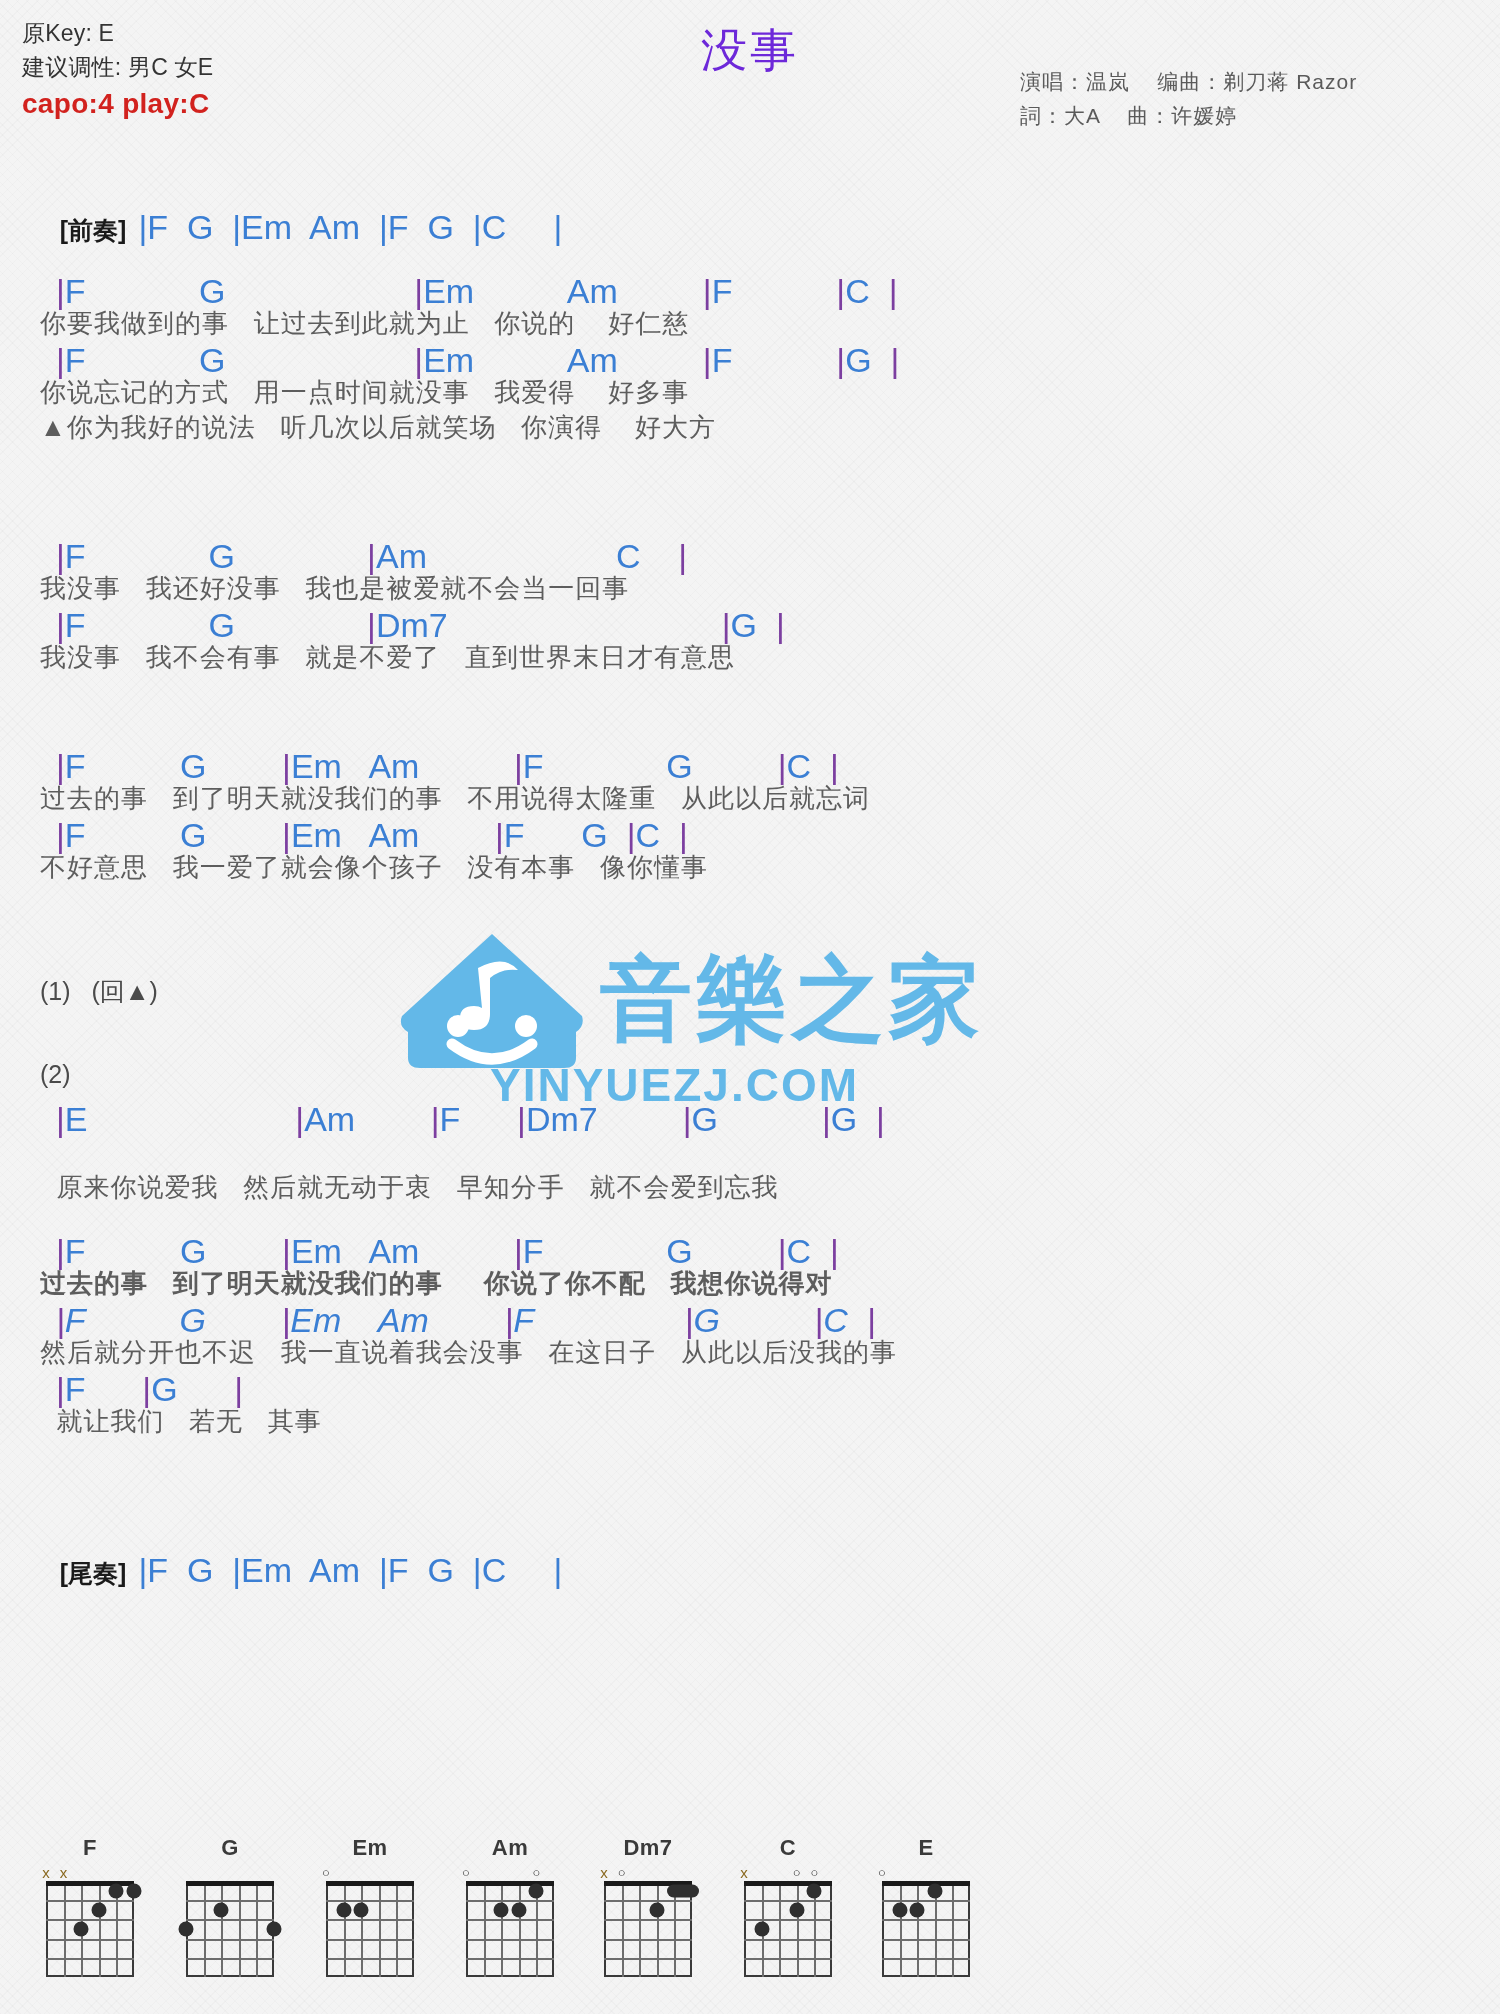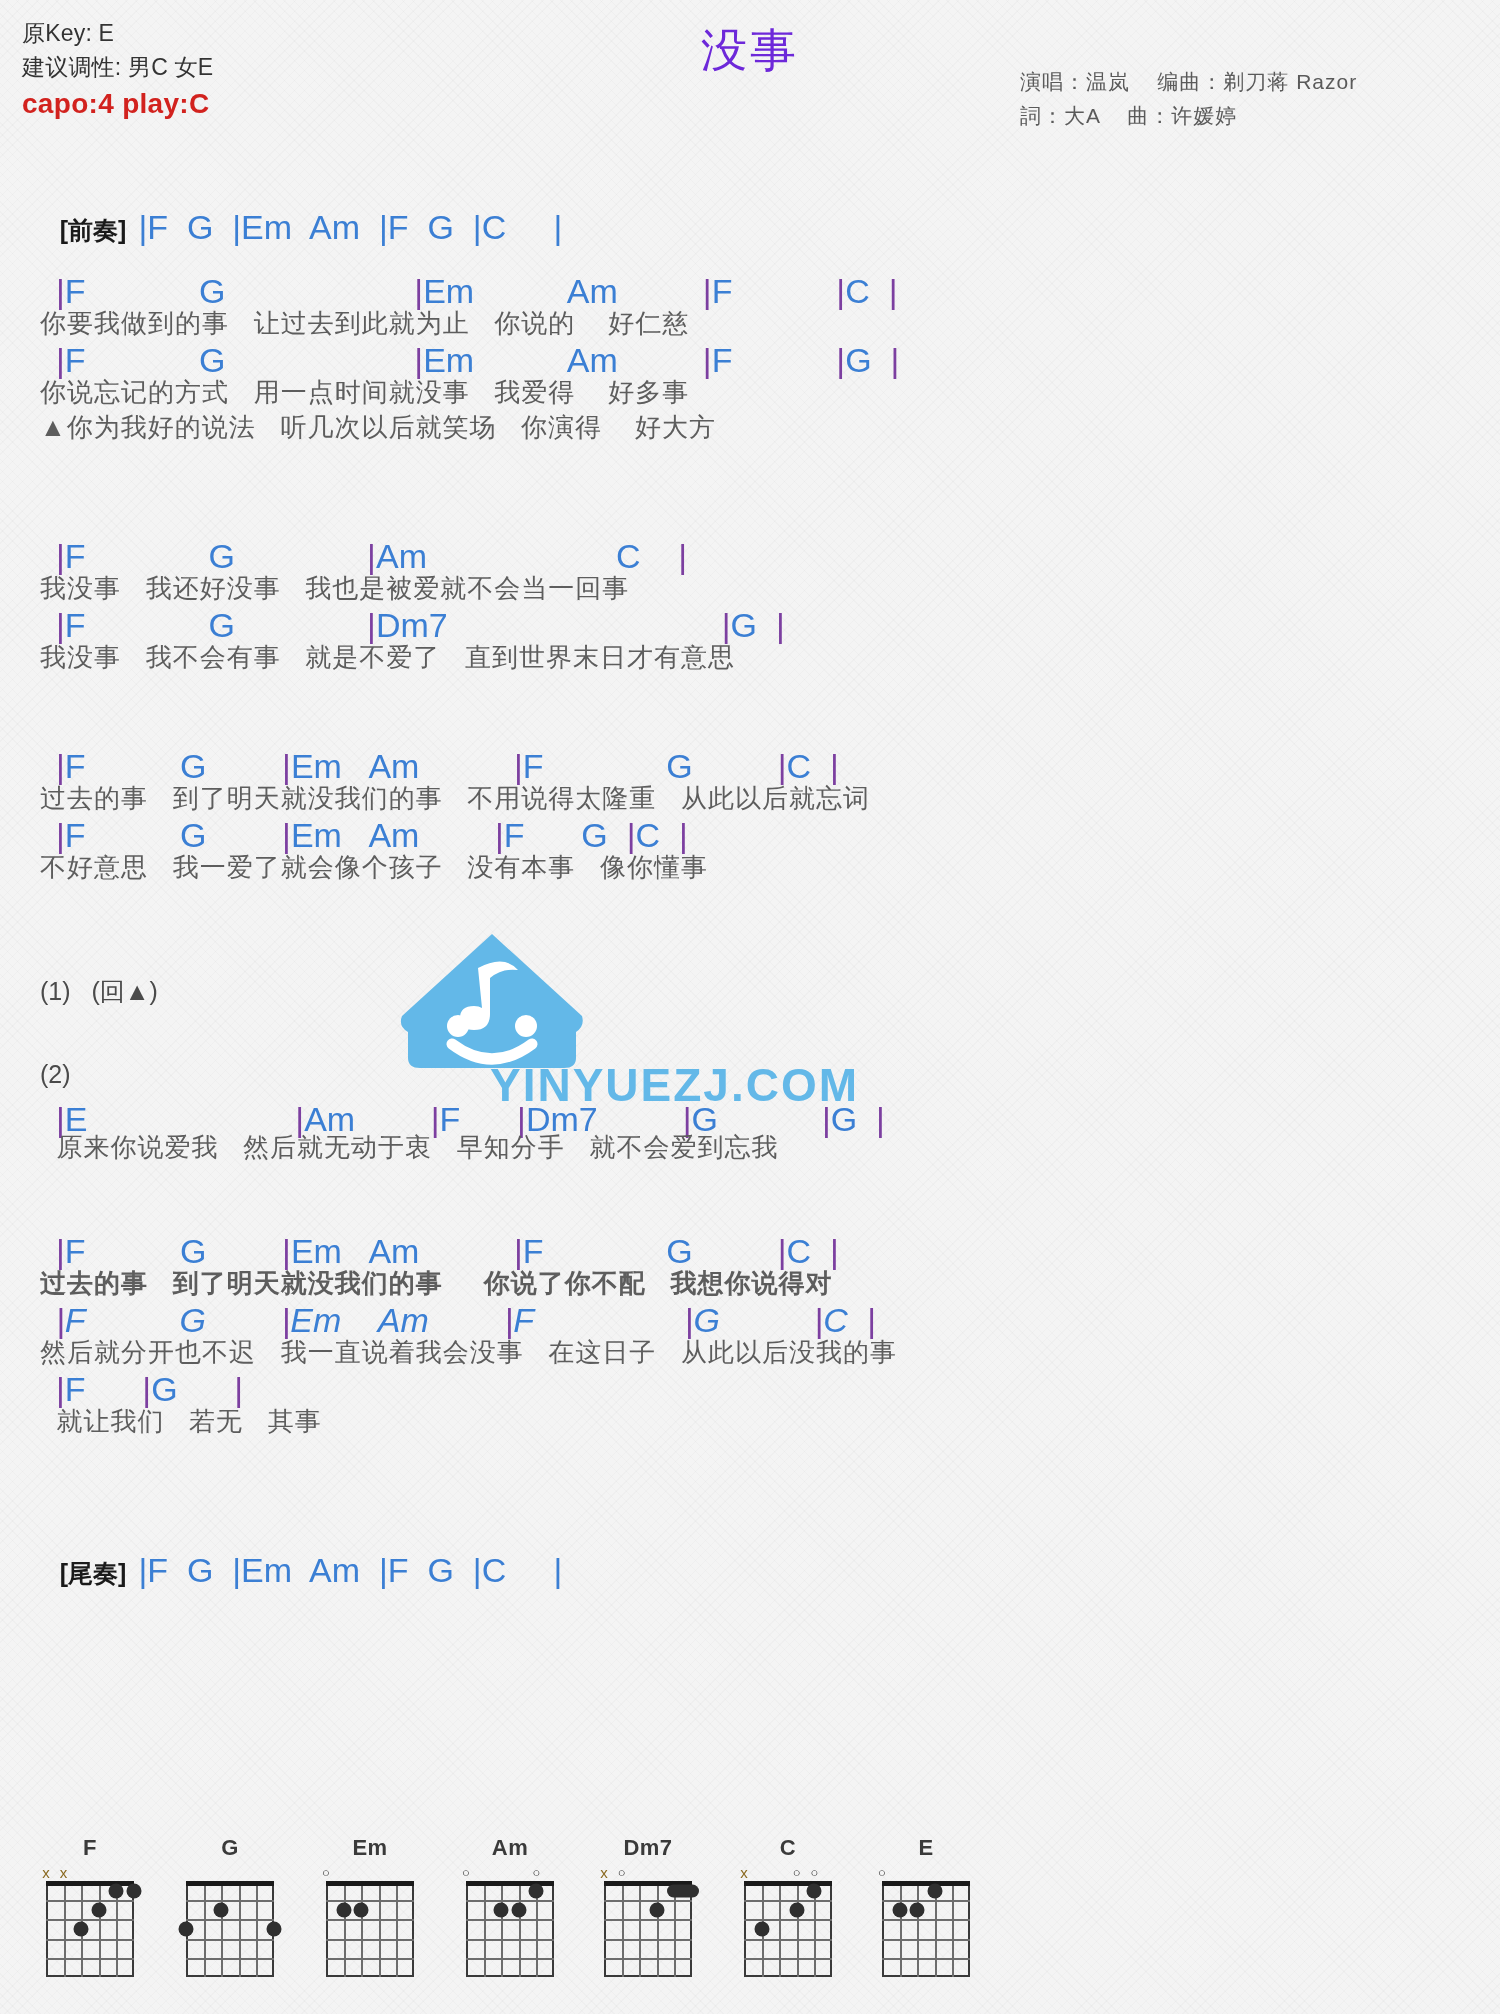--- a/index.html
+++ b/index.html
@@ -100,21 +100,21 @@
       <div class="abs lyricrow" style="left: 40px; top: 571px;">我没事   我还好没事   我也是被爱就不会当一回事</div>
       <div class="abs chordrow" style="left: 56px; top: 606px;"><span class="bar">|</span>F             G              <span class="bar">|</span>Dm7                             <span class="bar">|</span>G  <span class="bar">|</span></div>
       <div class="abs lyricrow" style="left: 40px; top: 640px;">我没事   我不会有事   就是不爱了   直到世界末日才有意思</div>
       <div class="abs chordrow" style="left: 56px; top: 747px;"><span class="bar">|</span>F          G        <span class="bar">|</span>Em   Am          <span class="bar">|</span>F             G         <span class="bar">|</span>C  <span class="bar">|</span></div>
       <div class="abs lyricrow" style="left: 40px; top: 781px;">过去的事   到了明天就没我们的事   不用说得太隆重   从此以后就忘词</div>
       <div class="abs chordrow" style="left: 56px; top: 816px;"><span class="bar">|</span>F          G        <span class="bar">|</span>Em   Am        <span class="bar">|</span>F      G  <span class="bar">|</span>C  <span class="bar">|</span></div>
       <div class="abs lyricrow" style="left: 40px; top: 850px;">不好意思   我一爱了就会像个孩子   没有本事   像你懂事</div>
       <div class="abs marker" style="left: 40px; top: 975px;">(1)   (回▲)</div>
       <div class="abs marker" style="left: 40px; top: 1060px;">(2)</div>
       <div class="abs chordrow" style="left: 56px; top: 1100px;"><span class="bar">|</span>E                      <span class="bar">|</span>Am        <span class="bar">|</span>F      <span class="bar">|</span>Dm7         <span class="bar">|</span>G           <span class="bar">|</span>G  <span class="bar">|</span></div>
-      <div class="abs lyricrow" style="left: 40px; top: 1130px;">  原来你说爱我   然后就无动于衷   早知分手   就不会爱到忘我</div>
+      <div class="abs lyricrow" style="left: 40px; top: 1170px;">  原来你说爱我   然后就无动于衷   早知分手   就不会爱到忘我</div>
       <div class="abs chordrow" style="left: 56px; top: 1232px;"><span class="bar">|</span>F          G        <span class="bar">|</span>Em   Am          <span class="bar">|</span>F             G         <span class="bar">|</span>C  <span class="bar">|</span></div>
       <div class="abs lyricrow" style="left: 40px; top: 1266px; font-weight: bold;">过去的事   到了明天就没我们的事     你说了你不配   我想你说得对</div>
       <div class="abs chordrow" style="left: 56px; top: 1301px; font-style: italic;"><span class="bar">|</span>F          G        <span class="bar">|</span>Em    Am        <span class="bar">|</span>F                <span class="bar">|</span>G          <span class="bar">|</span>C  <span class="bar">|</span></div>
       <div class="abs lyricrow" style="left: 40px; top: 1335px;">然后就分开也不迟   我一直说着我会没事   在这日子   从此以后没我的事</div>
       <div class="abs chordrow" style="left: 56px; top: 1370px;"><span class="bar">|</span>F      <span class="bar">|</span>G      <span class="bar">|</span></div>
       <div class="abs lyricrow" style="left: 40px; top: 1404px;">  就让我们   若无   其事</div>
     </div>
 
   <div class="abs" style="left:42px; top:1533px;">
     <span class="section-tag">[尾奏]</span><span class="chordrow" style="margin-left:12px;">|F  G  |Em  Am  |F  G  |C     |</span>
@@ -122,20 +122,21 @@
 
   <div class="watermark" style="left:400px; top:930px; width:720px; height:190px;">
     
     <svg width="185" height="140" viewBox="0 0 185 140">
       <path d="M92 4 L182 86 Q185 96 176 102 L176 128 Q176 138 164 138 L20 138 Q8 138 8 128 L8 102 Q-2 96 2 86 Z" fill="#63b8e8"></path>
       <path d="M78 38 q26 -14 40 2 q-16 -2 -28 8 l0 36 q0 16 -16 16 q-14 0 -14 -12 q0 -12 14 -12 q5 0 8 2 Z" fill="#ffffff"></path>
       <circle cx="58" cy="96" r="11" fill="#ffffff"></circle>
       <circle cx="126" cy="96" r="11" fill="#ffffff"></circle>
       <path d="M52 114 q40 30 80 0" stroke="#ffffff" stroke-width="11" fill="none" stroke-linecap="round"></path>
     </svg>
+    <div class="wm-text" style="position:absolute; left:200px; top:8px; font-size:92px; letter-spacing:4px;">音樂之家</div>
     <div class="wm-text" style="position:absolute; left:90px; top:128px; font-size:46px; letter-spacing:2px;">YINYUEZJ.COM</div>
   </div>
 
   <div class="diagrams" id="chord-diagrams">
       <div class="diagram" style="left: 30px; top: 0px;">
         <div class="dname">F</div>
         <div class="marks">
           <span class="mark" style="left: 16px; color: rgb(138, 106, 34);">x</span>
           <span class="mark" style="left: 33.6px; color: rgb(138, 106, 34);">x</span>
         </div>

